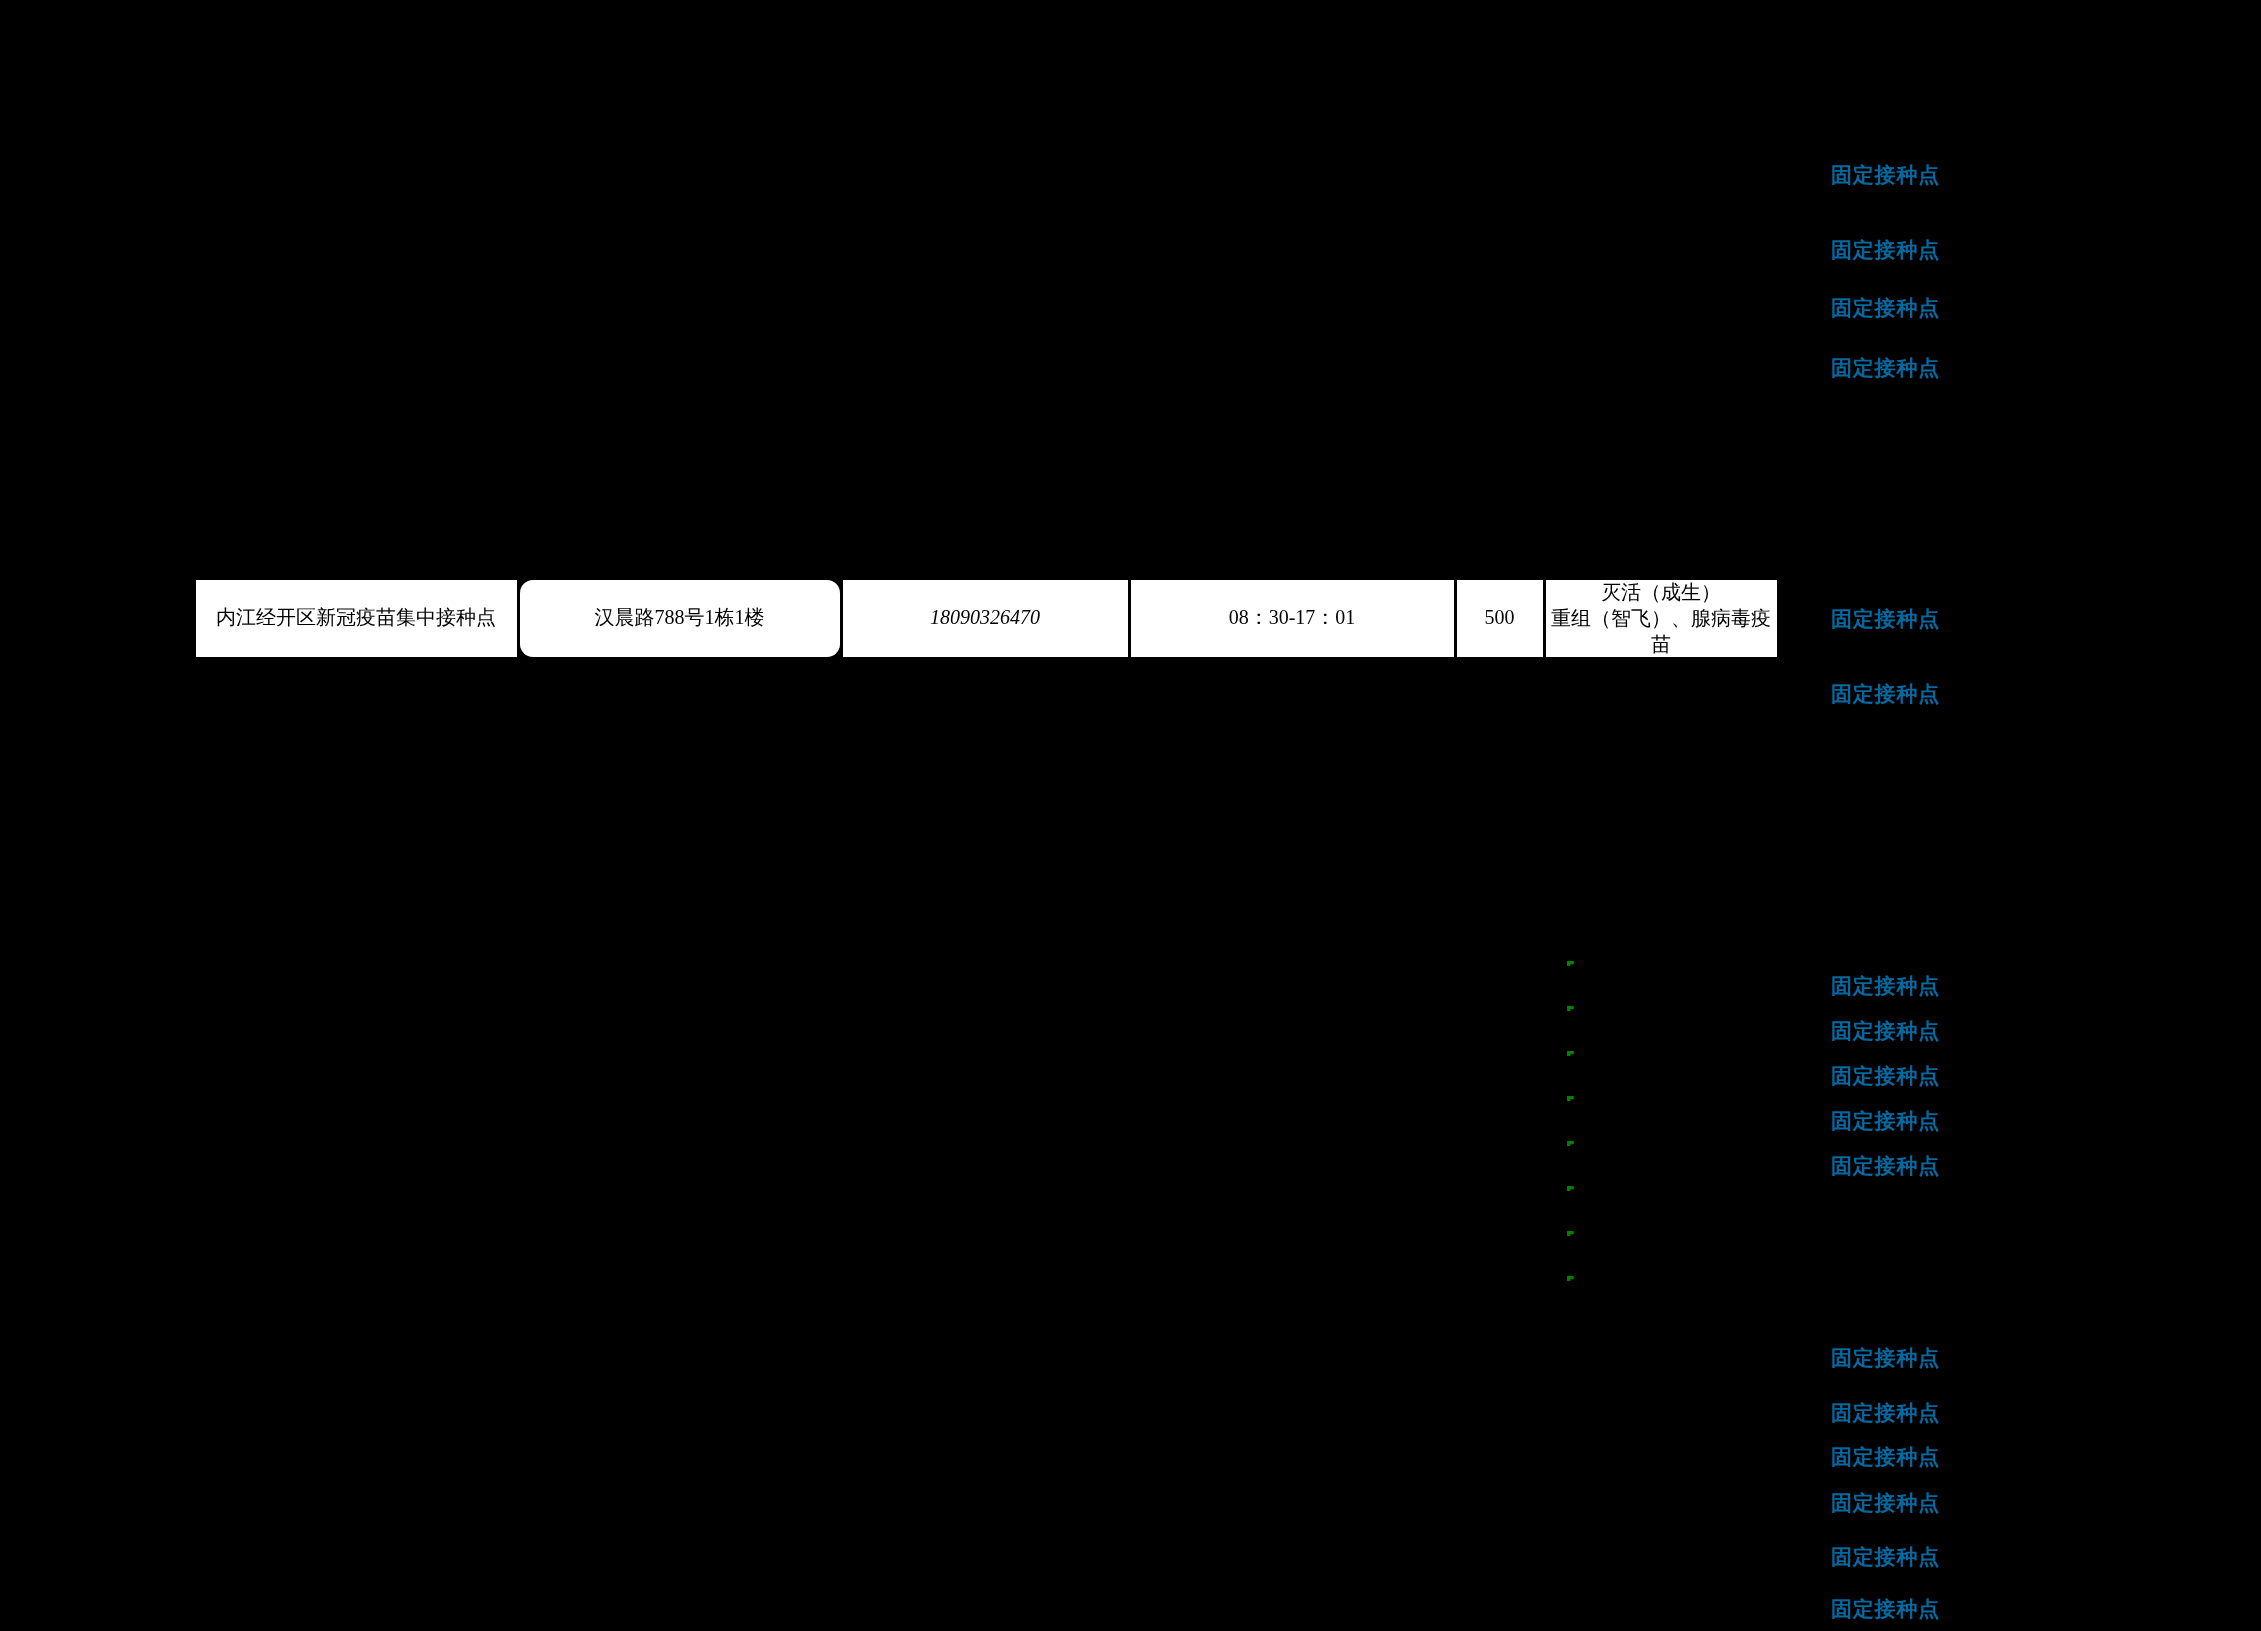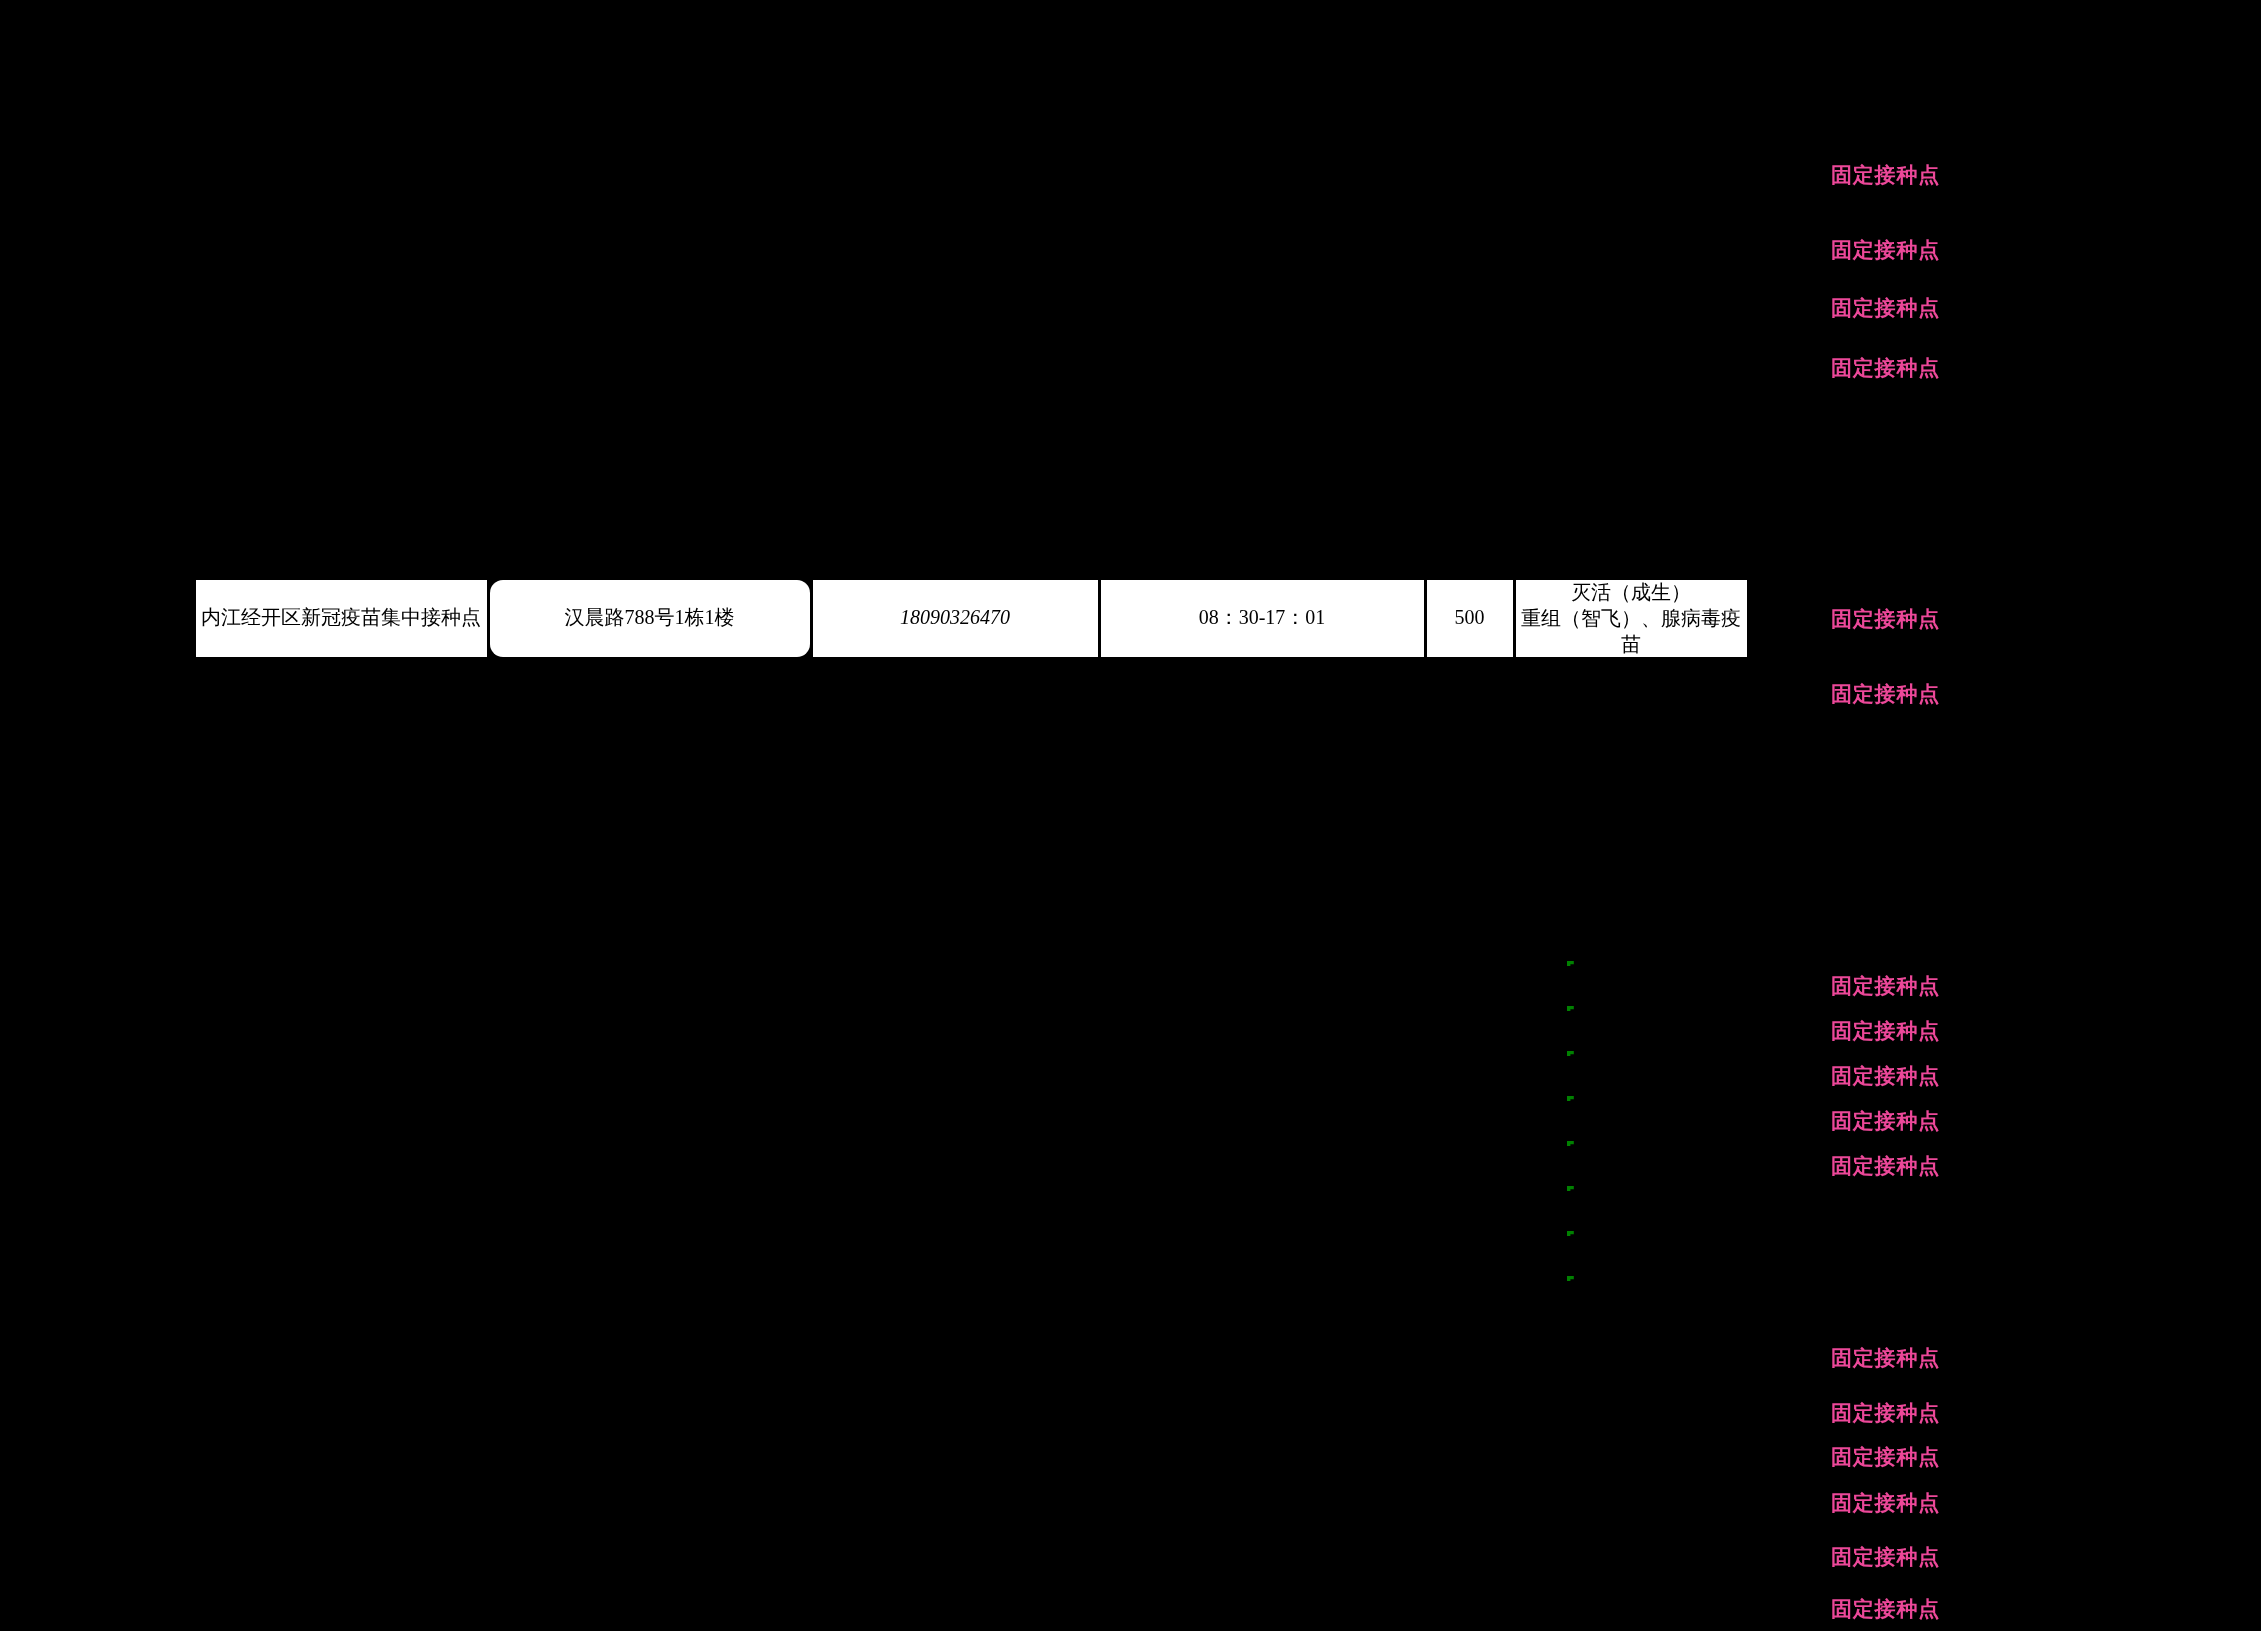--- a/index.html
+++ b/index.html
@@ -35,32 +35,32 @@
     display: flex;
     align-items: center;
     justify-content: center;
     text-align: center;
     font-size: 20px;
     line-height: 25.5px;
     box-sizing: border-box;
     padding: 0 3px;
     overflow: hidden;
   }
-  .cell-site     { width: 291px; }
+  .cell-site     { width: 321px; }
   .cell-address  { width: 320px; border-radius: 13px; }
   .cell-phone    { width: 285px; font-style: italic; }
   .cell-hours    { width: 323px; }
   .cell-capacity { width: 86px; }
   .cell-vaccine  { width: 231px; white-space: pre-line; line-height: 26px; }
 
   
   .red-label {
     position: absolute;
     left: 1831px;
-    color: #ec4899;
+    color: #0369a1;
     font-family: "Liberation Sans", "DejaVu Sans", sans-serif;
     font-weight: bold;
     font-size: 21px;
     line-height: 21px;
     white-space: nowrap;
     letter-spacing: 0.8px;
   }
 
   
   .green-dot {

